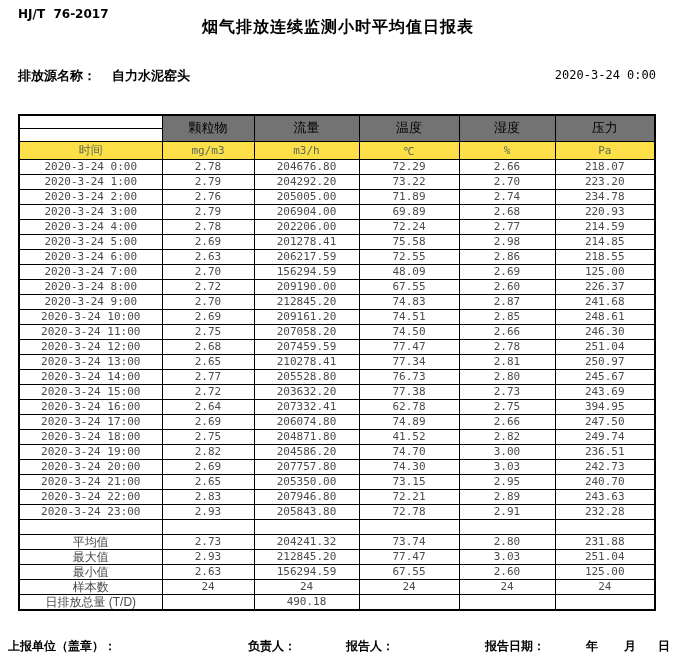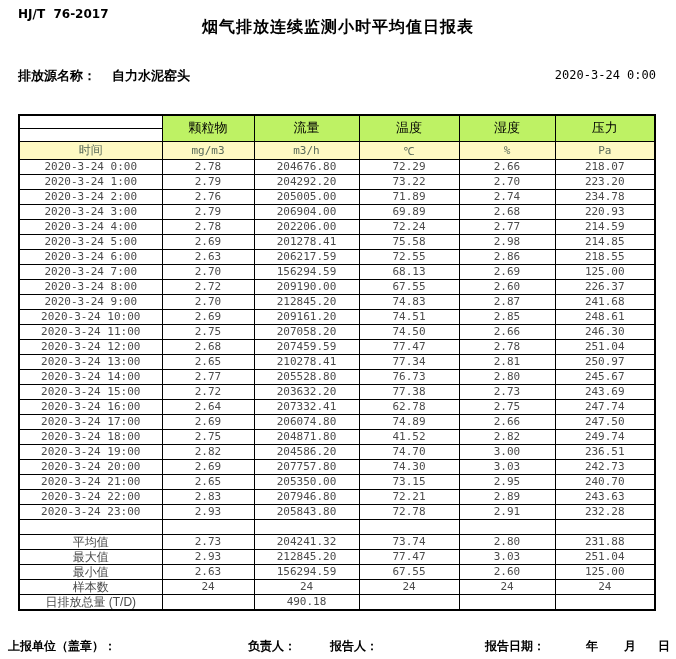--- a/index.html
+++ b/index.html
@@ -29,24 +29,24 @@
     position:absolute; top:114px; left:18px;
     border-collapse:collapse; table-layout:fixed; width:636px;
     border:2px solid #000;
   }
   .report-table td, .report-table th {
     border:1px solid #000; padding:0; text-align:center;
     overflow:hidden; white-space:nowrap; vertical-align:middle;
   }
   .hdr-split-row td { height:13px; background:#fff; }
   .hdr-row th {
-    font-size:13px; font-weight:normal; color:#000; background:#bef264;
+    font-size:13px; font-weight:normal; color:#000; background:#737373;
   }
   .unit-row td {
-    height:15px; background:#fef9c3; color:#5a6b5a; font-size:11px;
+    height:15px; background:#fde047; color:#5a6b5a; font-size:11px;
     font-family:"DejaVu Sans Mono", monospace;
     margin-left:36px;
   }
   .unit-row td:first-child { font-family:"DejaVu Sans", sans-serif; font-size:12px; }
   tbody td {
     height:15px; font-size:11px; color:#4a4a4a;
     font-family:"DejaVu Sans Mono", monospace; line-height:14px;
   }
   tbody td.sum-label { font-family:Liberation Sans, sans-serif; font-size:12px; }
   .spacer-row td { height:15px; }
@@ -54,21 +54,21 @@
     position:absolute; top:619px; left:8px;
     font-size:12px; font-weight:bold;
   }
   .signature {
     position:absolute; top:638px; left:0; width:676px; height:16px;
     font-size:12px; font-weight:bold;
   }
   .signature span { position:absolute; top:0; white-space:nowrap; }
   .sig-unit   { left:8px; }
   .sig-prin   { left:248px; }
-  .sig-rep    { left:330px; }
+  .sig-rep    { left:346px; }
   .sig-date   { left:485px; }
   .sig-year   { left:586px; }
   .sig-month  { left:624px; }
   .sig-day    { left:658px; }
 </style>
 </head>
 <body>
 
 <div class="page">
 
@@ -165,21 +165,21 @@
           <td>2.63</td>
           <td>206217.59</td>
           <td>72.55</td>
           <td>2.86</td>
           <td>218.55</td>
         </tr>
         <tr>
           <td>2020-3-24 7:00</td>
           <td>2.70</td>
           <td>156294.59</td>
-          <td>68.13</td>
+          <td>48.09</td>
           <td>2.69</td>
           <td>125.00</td>
         </tr>
         <tr>
           <td>2020-3-24 8:00</td>
           <td>2.72</td>
           <td>209190.00</td>
           <td>67.55</td>
           <td>2.60</td>
           <td>226.37</td>
@@ -239,21 +239,21 @@
           <td>77.38</td>
           <td>2.73</td>
           <td>243.69</td>
         </tr>
         <tr>
           <td>2020-3-24 16:00</td>
           <td>2.64</td>
           <td>207332.41</td>
           <td>62.78</td>
           <td>2.75</td>
-          <td>247.74</td>
+          <td>394.95</td>
         </tr>
         <tr>
           <td>2020-3-24 17:00</td>
           <td>2.69</td>
           <td>206074.80</td>
           <td>74.89</td>
           <td>2.66</td>
           <td>247.50</td>
         </tr>
         <tr>

